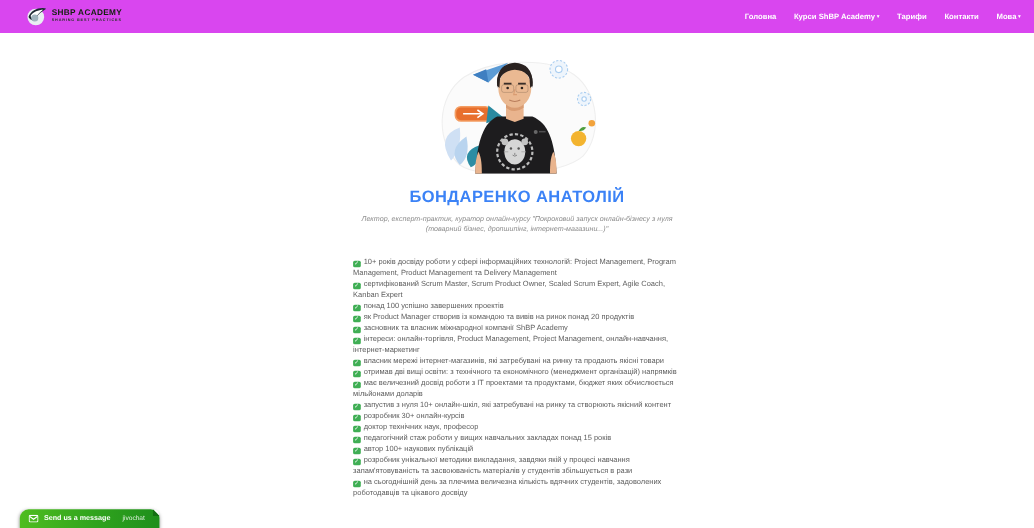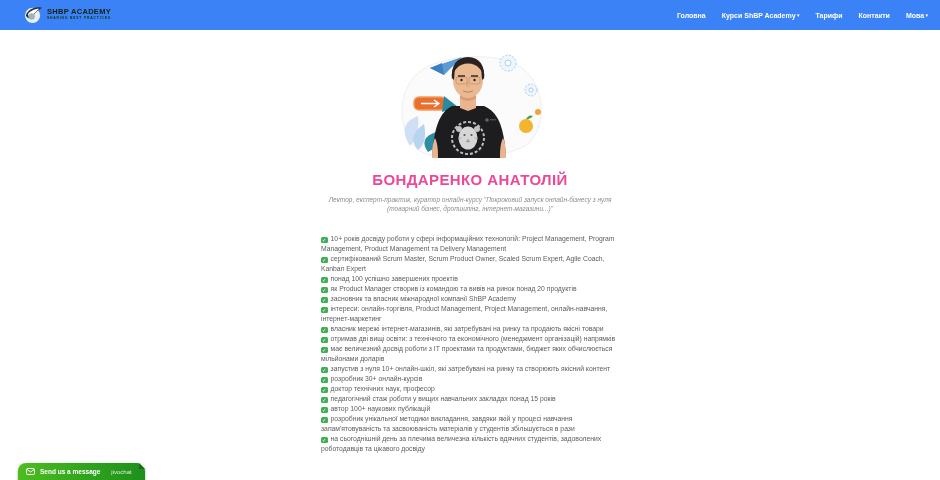--- a/index.html
+++ b/index.html
@@ -1,32 +1,32 @@
 <!DOCTYPE html>
 <html><head>
 <meta charset="utf-8">
 <style>
   * { margin:0; padding:0; box-sizing:border-box; }
   html,body { width:940px; height:480px; overflow:hidden; background:#ffffff;
     font-family:"Liberation Sans","DejaVu Sans",sans-serif; }
 
   
-  .header { position:relative; width:100%; height:30px; background:#3b82f6; }
+  .header { position:relative; width:100%; height:30px; background:#d946ef; }
   .logo { position:absolute; left:24px; top:5px; display:flex; align-items:center; gap:4px; cursor:pointer; }
   .logo-emblem { width:19px; height:19px; }
   .logo-title { font-size:7.5px; font-weight:800; color:#10220c; letter-spacing:.3px; line-height:8px; }
   .logo-tagline { font-size:3.4px; font-weight:700; color:#143312; letter-spacing:.8px; line-height:5px; }
   .nav { position:absolute; right:12px; top:0; height:30px; display:flex; align-items:center; gap:16px; }
   .nav-item { color:#ffffff; font-size:7px; font-weight:700; text-decoration:none; white-space:nowrap; cursor:pointer; }
   .nav-item .caret { font-size:5px; vertical-align:1px; }
 
   
   .hero-illustration { width:164px; height:108px; margin:20px auto 0; position:relative; }
   .profile-name { margin-top:13px; text-align:center; font-size:15px; font-weight:700;
-    color:#ec4899; letter-spacing:.4px; }
+    color:#3b82f6; letter-spacing:.4px; }
   .profile-subtitle { margin:7px auto 0; width:310px; text-align:center; font-size:6.5px;
     font-style:italic; color:#8d8d8d; line-height:9px; }
 
   
   .highlights { width:298px; margin:21px auto 0; }
   .hl { font-size:6.8px; line-height:10px; color:#5d5d5d; }
   .check { display:inline-block; width:6.6px; height:6.6px; background:#3fae54; border-radius:1.5px;
     color:#ffffff; font-size:5.2px; line-height:6.8px; text-align:center; font-weight:700;
     margin-right:3px; vertical-align:-0.5px; }
 

